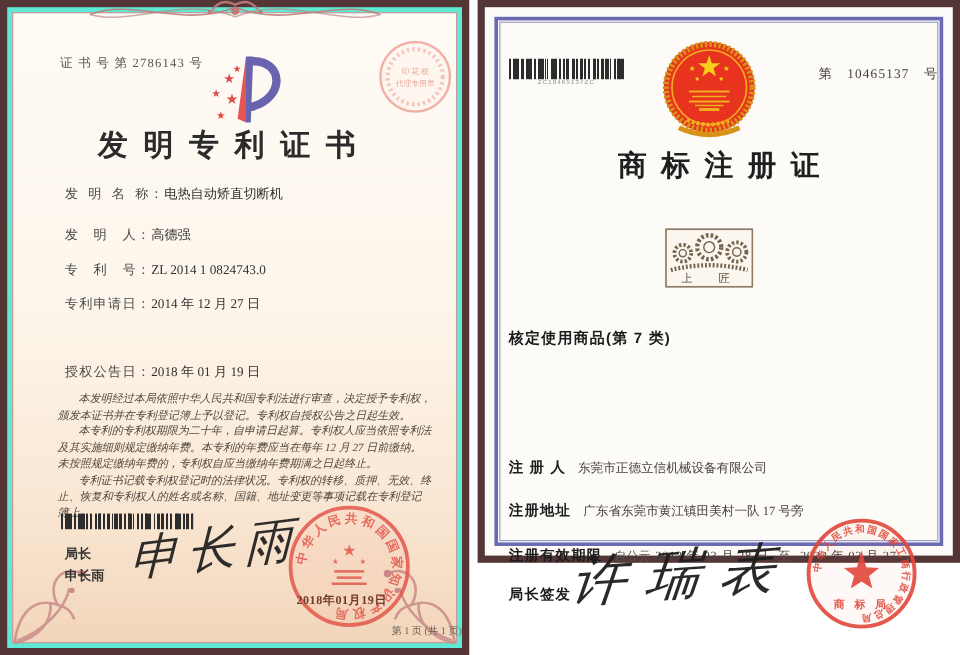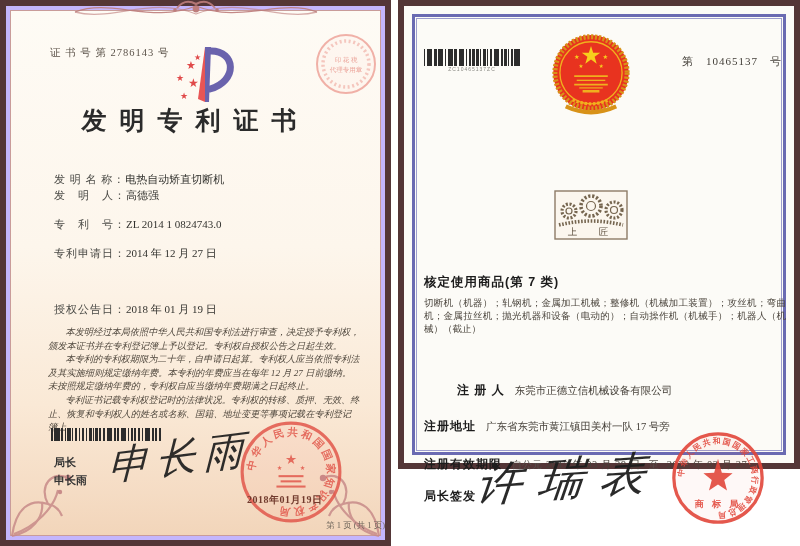--- a/index.html
+++ b/index.html
@@ -2,21 +2,21 @@
 <html><head>
 <meta charset="utf-8">
 <style>
   html,body{margin:0;padding:0;background:#fff;}
   .stage{position:relative;width:800px;height:546px;overflow:hidden;background:#fff;
          font-family:"Liberation Serif","DejaVu Serif",serif;}
   .abs{position:absolute;}
 
   
   .cert-left{position:absolute;left:0;top:0;width:391px;height:546px;
-             background:#c4b5fd;border:6px solid #543637;box-sizing:border-box;}
+             background:#5eead4;border:6px solid #543637;box-sizing:border-box;}
   .cert-left .inner{position:absolute;inset:4px;border:1px solid #c99c9a;
       background:linear-gradient(180deg,#fefbf5 0%,#fdf6ec 45%,#fae9d6 75%,#f5dcc4 92%,#f2d5ba 100%);}
   .flourish-top{position:absolute;left:50%;top:-12px;transform:translateX(-50%);}
   .corner-fl{position:absolute;bottom:2px;}
   .corner-fl.left{left:2px;}
   .corner-fl.right{right:2px;transform:scaleX(-1);}
 
   .certno{position:absolute;left:44px;top:40px;font-size:10.5px;letter-spacing:1px;color:#5d544b;}
   .patent-title{position:absolute;left:0;right:0;top:98px;text-align:center;
       font-size:25px;letter-spacing:13px;color:#2b2b2b;font-weight:600;}
@@ -121,21 +121,21 @@
 
     <svg class="abs" style="left:308px;top:26px;opacity:.6;" width="64" height="64" viewBox="0 0 64 64">
       <circle cx="32" cy="32" r="29" fill="rgba(240,120,110,0.05)" stroke="#e88176" stroke-width="2"></circle>
       <circle cx="32" cy="32" r="23" fill="none" stroke="#e88176" stroke-width="3.5" stroke-dasharray="2 2.6" opacity="0.7"></circle>
       <text x="32" y="30" font-size="6.5" text-anchor="middle" fill="#e06a5e">印 花 税</text>
       <text x="32" y="40" font-size="6.5" text-anchor="middle" fill="#e06a5e">代理专用章</text>
     </svg>
 
     <div class="patent-title">发明专利证书</div>
 
-    <div class="prow" style="top:166px;"><span class="lab">发 明 名 称：</span><span class="val">电热自动矫直切断机</span></div>
+    <div class="prow" style="top:148px;font-family:Liberation Mono, monospace;"><span class="lab">发 明 名 称：</span><span class="val">电热自动矫直切断机</span></div>
     <div class="prow" style="top:182px;"><span class="lab">发　明　人：</span><span class="val">高德强</span></div>
     <div class="prow" style="top:211px;text-align:right;"><span class="lab">专　利　号：</span><span class="val">ZL 2014 1 0824743.0</span></div>
     <div class="prow" style="top:240px;"><span class="lab">专利申请日：</span><span class="val">2014 年 12 月 27 日</span></div>
     <div class="prow" style="top:296px;"><span class="lab">授权公告日：</span><span class="val">2018 年 01 月 19 日</span></div>
 
     <div class="paras">
       <p>本发明经过本局依照中华人民共和国专利法进行审查，决定授予专利权，颁发本证书并在专利登记簿上予以登记。专利权自授权公告之日起生效。</p>
       <p>本专利的专利权期限为二十年，自申请日起算。专利权人应当依照专利法及其实施细则规定缴纳年费。本专利的年费应当在每年 12 月 27 日前缴纳。未按照规定缴纳年费的，专利权自应当缴纳年费期满之日起终止。</p>
       <p>专利证书记载专利权登记时的法律状况。专利权的转移、质押、无效、终止、恢复和专利权人的姓名或名称、国籍、地址变更等事项记载在专利登记簿上。</p>
     </div>
@@ -194,39 +194,39 @@
         <path d="M30,62 h40" stroke-width="2"></path>
         <path d="M36,66 h28" stroke-width="1.4"></path>
         <path d="M40,70 h20" stroke-width="3"></path>
       </g>
       <path d="M28,80 q22,10 44,0" stroke="#f0b01e" stroke-width="4" fill="none" stroke-dasharray="3 2"></path>
       <path d="M20,88 q30,14 60,0" stroke="#d89218" stroke-width="5" fill="none"></path>
     </svg>
 
     <div class="tm-number">第　10465137　号</div>
 
+    <div class="tm-title">商标注册证</div>
 
     <svg class="abs" style="left:150px;top:184px;" width="74" height="50" viewBox="0 0 74 50">
       <rect x="1" y="1" width="72" height="48" fill="#fbf6ee" stroke="#8d7b66" stroke-width="1.4"></rect>
       <g stroke="#75654f" fill="none">
         <circle cx="15" cy="21" r="7" stroke-width="3.2" stroke-dasharray="2 1.7"></circle>
         <circle cx="15" cy="21" r="3" stroke-width="1.2"></circle>
         <circle cx="37" cy="16" r="10" stroke-width="3.6" stroke-dasharray="2.2 1.8"></circle>
         <circle cx="37" cy="16" r="4.5" stroke-width="1.2"></circle>
         <circle cx="60" cy="20" r="8" stroke-width="3.2" stroke-dasharray="2 1.7"></circle>
         <circle cx="60" cy="20" r="3.5" stroke-width="1.2"></circle>
         <path d="M5,35 Q37,27 69,35" stroke-width="3.6" stroke-dasharray="1.6 1.6"></path>
       </g>
       <text x="37" y="45" font-size="9.5" text-anchor="middle" fill="#5f5140" letter-spacing="6">上　匠</text>
     </svg>
 
     <div class="goods-h">核定使用商品(第 7 类)</div>
-    <div class="goods-t">切断机（机器）；轧钢机；金属加工机械；整修机（机械加工装置）；攻丝机；弯曲机；金属拉丝机；抛光机器和设备（电动的）；自动操作机（机械手）；机器人（机械）（截止）</div>
-
-    <div class="rrow" style="top:374px;margin-left:33px;">
+
+    <div class="rrow" style="top:374px;">
       <span class="rlab">注 册 人</span><span class="rval">东莞市正德立信机械设备有限公司</span>
     </div>
 
     <div class="rrow" style="top:410px;">
       <span class="rlab">注册地址</span><span class="rval">广东省东莞市黄江镇田美村一队 17 号旁</span>
     </div>
 
     <div class="rrow" style="top:448px;">
       <span class="rlab">注册有效期限</span><span class="vprefix">自公元</span><span class="vdate">2013 年 03 月 28 日</span><span class="vto">至</span><span class="vdate">2023 年 03 月 27</span>
     </div>

